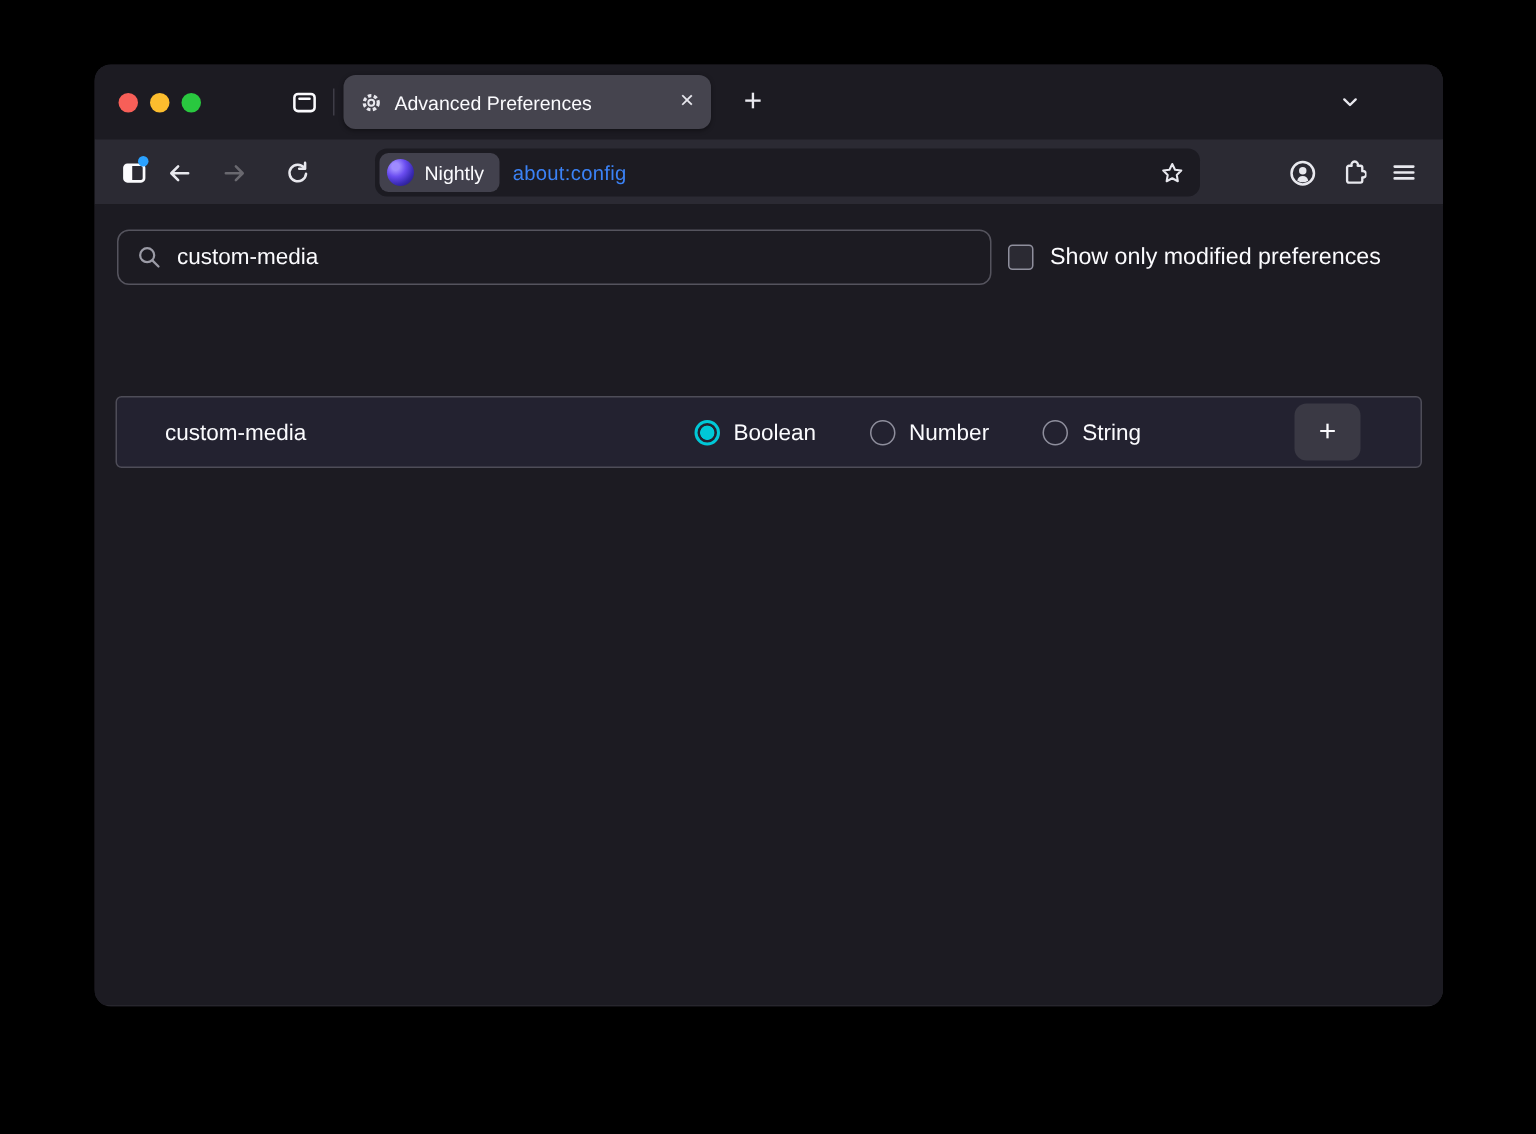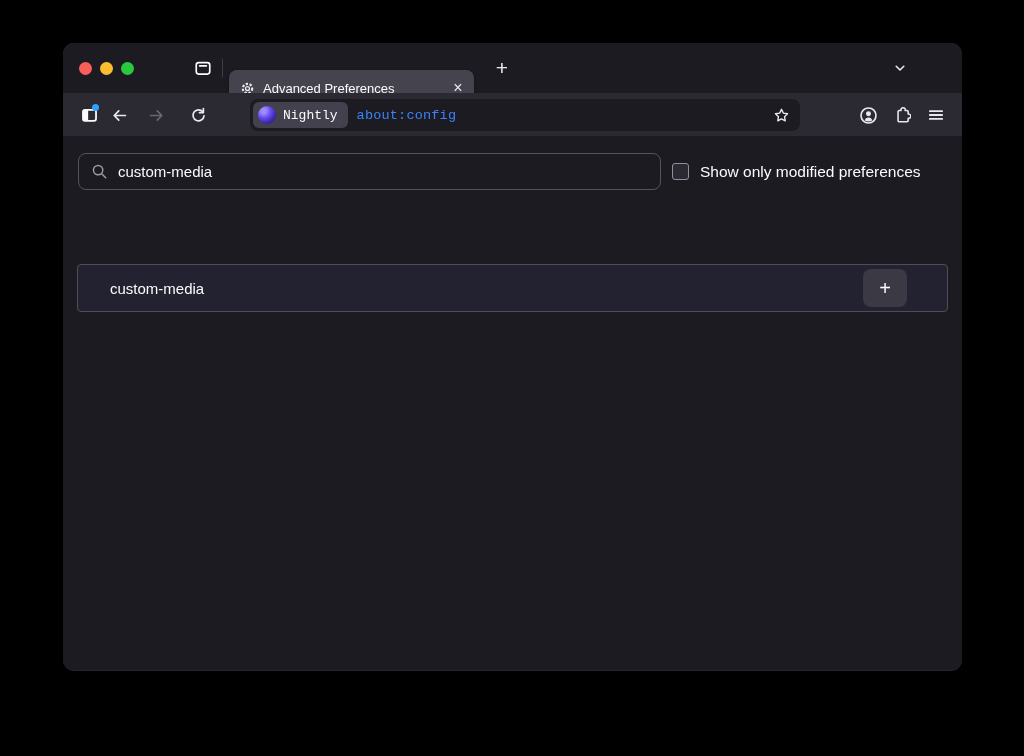--- a/index.html
+++ b/index.html
@@ -12,30 +12,30 @@
 
   
   .tabbar { position:relative; height:50px; background:#1c1b22; }
   .traffic-lights { position:absolute; left:16px; top:19px; display:flex; gap:8px; }
   .traffic { width:13px; height:13px; border-radius:50%; }
   .icon-btn { display:grid; place-items:center; border-radius:6px; }
   .fxview-btn { position:absolute; left:124px; top:9px; width:32px; height:32px; }
   .tab-sep { position:absolute; left:159px; top:16px; width:1px; height:18px; background:#3e3d47; }
   .tab { position:absolute; left:166px; top:7px; width:245px; height:36px; background:#45444e;
          border-radius:8px; display:flex; align-items:center; gap:8px; padding:0 5px 0 11px;
-         box-shadow:0 1px 3px rgba(0,0,0,.35);margin-top:20px; }
+         box-shadow:0 1px 3px rgba(0,0,0,.35); }
   .tab-title { flex:1; font-size:13px; color:#fbfbfe; white-space:nowrap; overflow:hidden; }
   .tab-close { width:22px; height:22px; display:grid; place-items:center; border-radius:4px;
                color:#e8e8ee; font-size:16px; line-height:1; }
   .newtab-btn { position:absolute; left:423px; top:9px; width:32px; height:32px;
                 color:#e8e8ee; font-size:21px; font-weight:300; }
   .alltabs-btn { position:absolute; right:46px; top:9px; width:32px; height:32px; }
 
   
-  .navbar { position:relative; height:44px; background:#2b2a33; border-bottom:1px solid rgba(0,0,0,.35);font-family:Liberation Mono, monospace; }
+  .navbar { position:relative; height:44px; background:#2b2a33; border-bottom:1px solid rgba(0,0,0,.35); }
   .nav-btn { position:absolute; top:6px; width:32px; height:32px; display:grid; place-items:center; border-radius:6px; }
   .sidebar-btn { left:10px; }
   .notif-dot { position:absolute; top:5px; right:6px; width:7px; height:7px; border-radius:50%; }
   .back-btn { left:40px; } .fwd-btn { left:77px; } .reload-btn { left:119px; }
   .urlbar { position:absolute; left:187px; top:6px; width:550px; height:32px; background:#1c1b22;
             border-radius:8px; display:flex; align-items:center; padding:0 6px 0 3px; }
   .nightly-chip { height:26px; background:#42414d; border-radius:6px; display:flex;
                   align-items:center; gap:7px; padding:0 10px 0 5px; }
   .nightly-logo { width:18px; height:18px; border-radius:50%;
                   background:radial-gradient(circle at 32% 28%, #9f8bff 0 14%, #6a4df0 38%, #3a2bb5 66%, #1b1160 100%); }
@@ -191,17 +191,31 @@
     </div>
 
     <div class="filter">
       <span class="checkbox"></span>
       <span class="filter-label">Show only modified preferences</span>
     </div>
 
 
     <div class="row add-row">
       <span class="add-name">custom-media</span>
+      <div class="type-group">
+        <label class="type-option">
+          <span class="radio selected"></span>
+          <span>Boolean</span>
+        </label>
+        <label class="type-option">
+          <span class="radio"></span>
+          <span>Number</span>
+        </label>
+        <label class="type-option">
+          <span class="radio"></span>
+          <span>String</span>
+        </label>
+      </div>
       <div class="sq-btn add-btn">+</div>
     </div>
 
   </div>
 </div>
 
 </body></html>

